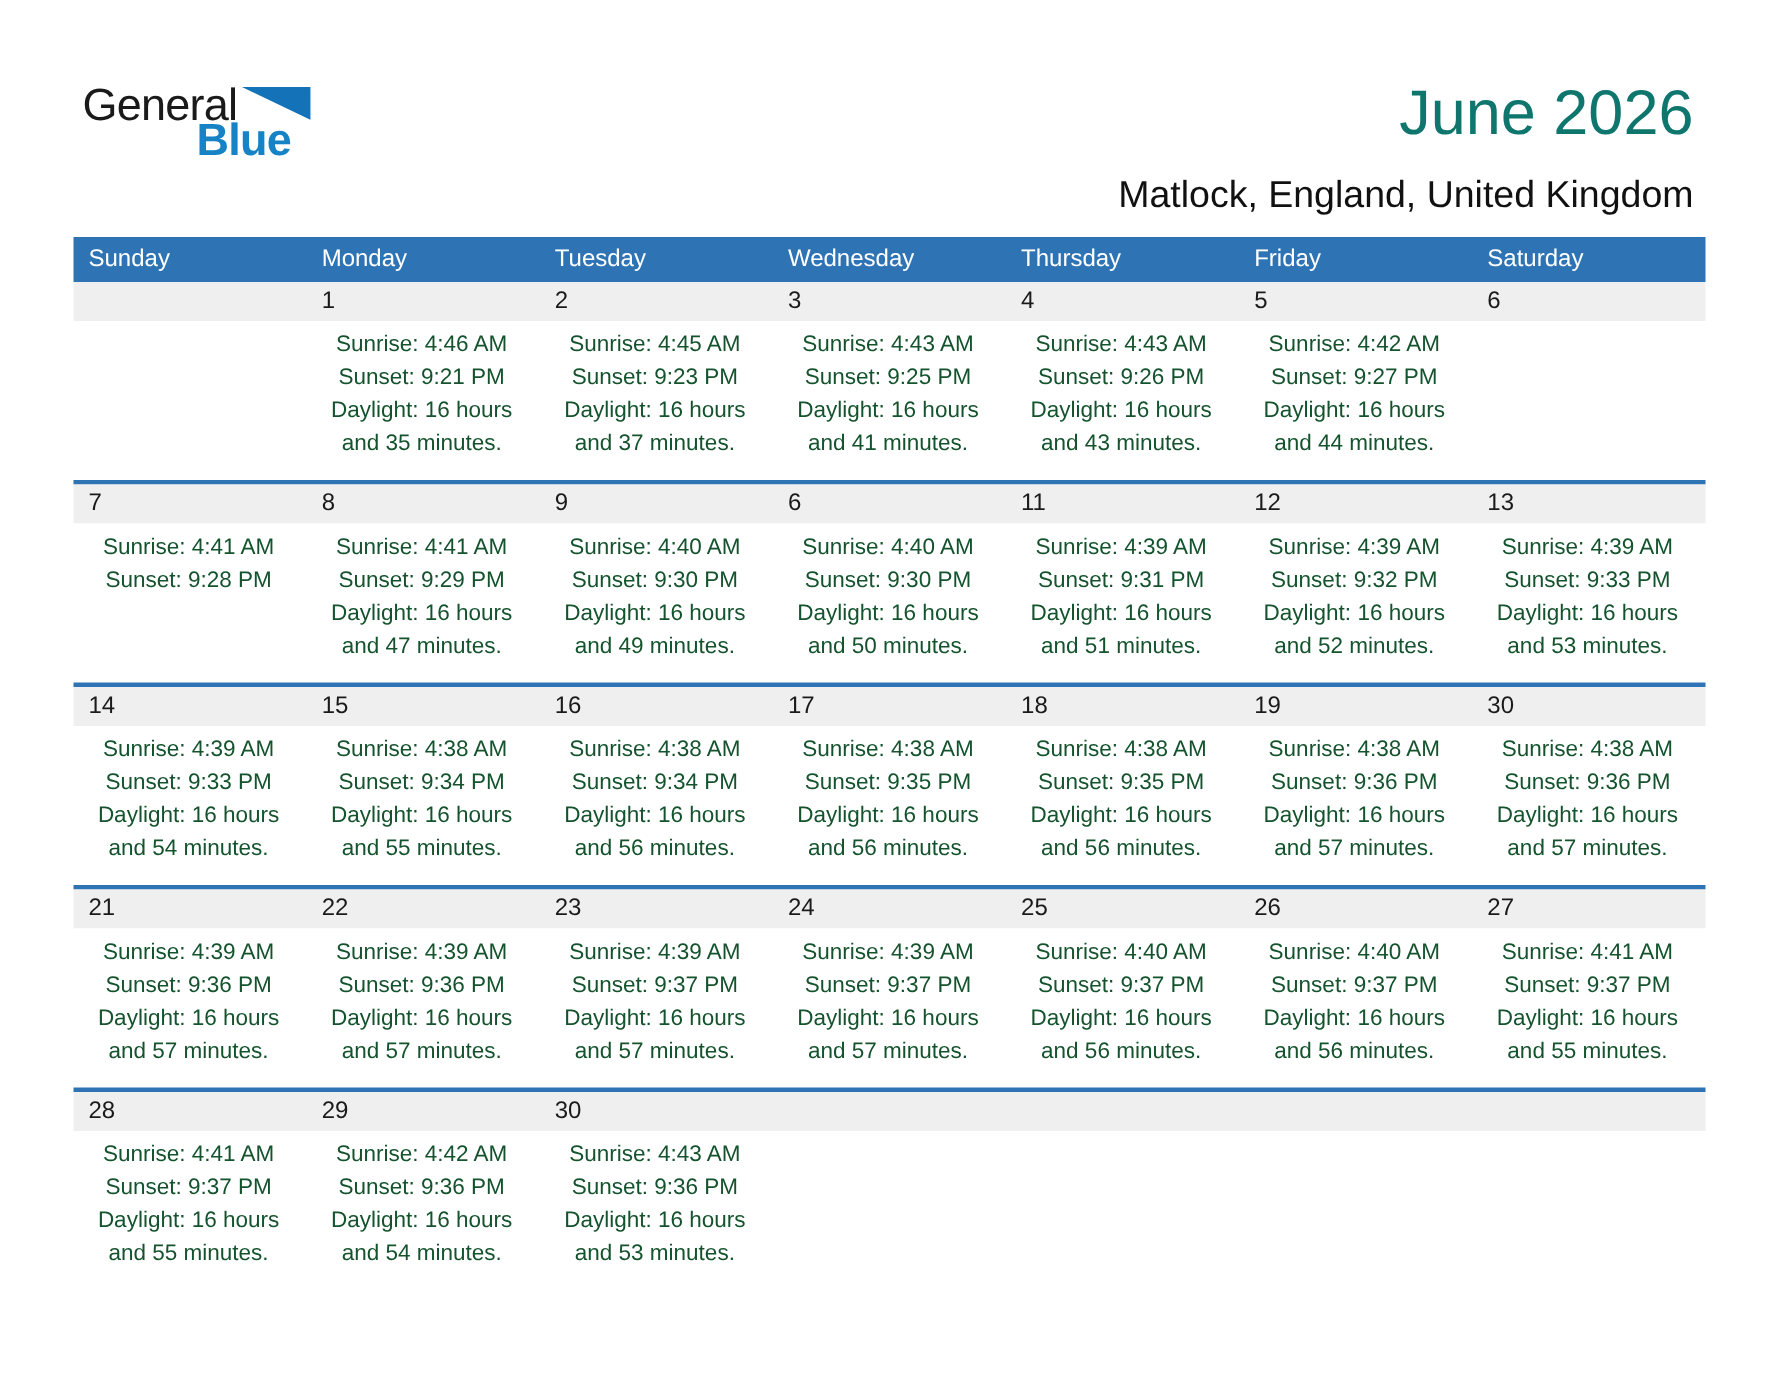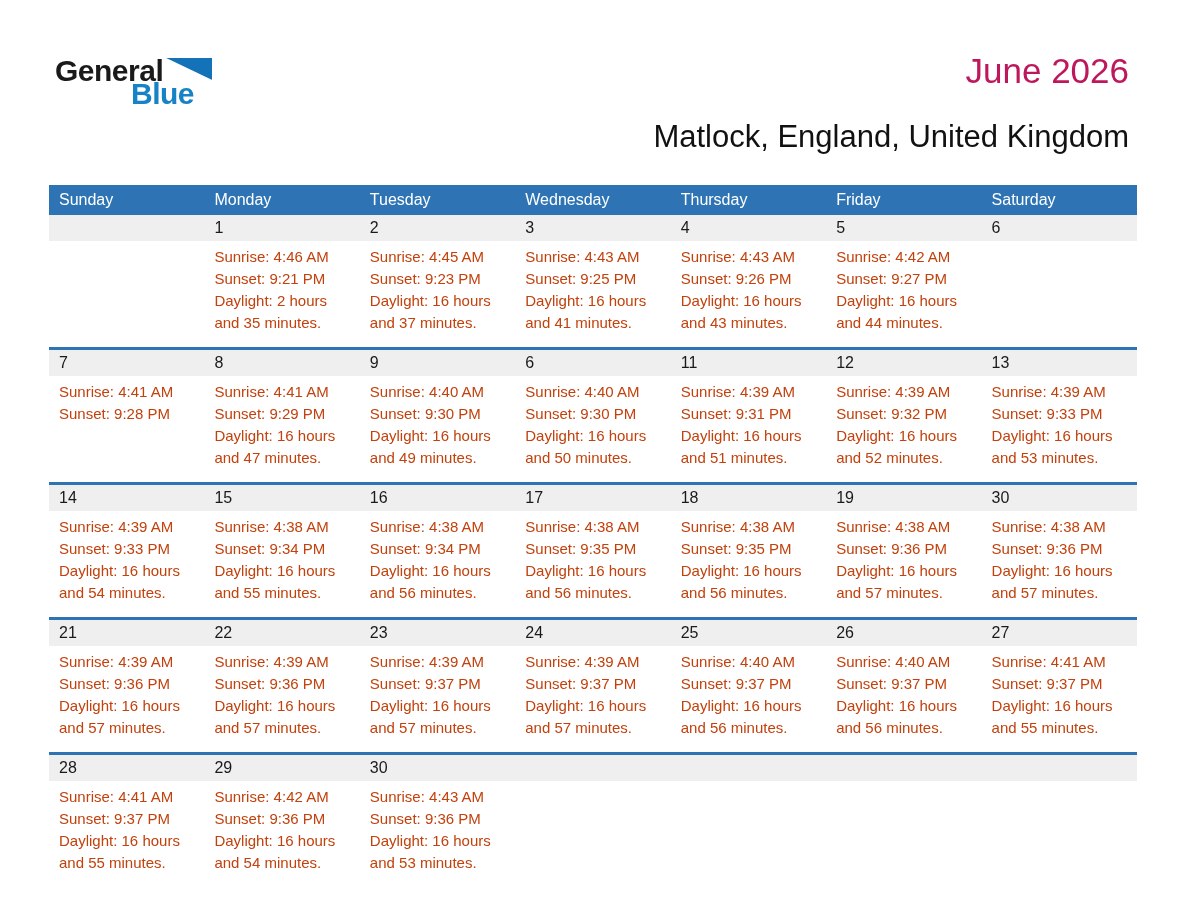--- a/index.html
+++ b/index.html
@@ -8,58 +8,58 @@
     width:1188px; height:918px;
     background:#ffffff;
     font-family:"Liberation Sans", sans-serif;
     overflow:hidden;
   }
   
   .top-area { position:absolute; left:49px; top:52px; width:1088px; height:96px; }
   .logo { position:absolute; left:6px; top:4px; line-height:1; }
   .logo-row1 { display:flex; align-items:flex-start; }
   .logo-general {
-    font-size:30px; font-weight:bold; color:#1a1a1a; letter-spacing:-0.5px;
+    font-size:30px; font-weight:normal; color:#1a1a1a; letter-spacing:-0.5px;
   }
   .logo-triangle {
     display:inline-block; width:46px; height:22px; margin-left:3px; margin-top:2px;
     background:#1472b9;
     clip-path:polygon(0 0, 100% 0, 100% 100%);
   }
   .logo-blue {
     font-size:30px; font-weight:bold; color:#1583c5; letter-spacing:-0.5px;
     margin:-7px 0 0 76px;
   }
   .title-block { position:absolute; right:8px; top:0; text-align:right; }
-  .month-title { font-size:35px; color:#be185d; line-height:1.1; }
-  .location { font-size:31px; color:#111111; margin-top:28px; }
+  .month-title { font-size:42px; color:#0f766e; line-height:1.1; }
+  .location { font-size:25px; color:#111111; margin-top:18px; }
 
   
-  .calendar { position:absolute; left:49px; top:158px; width:1088px;margin-top:27px; }
+  .calendar { position:absolute; left:49px; top:158px; width:1088px; }
   .cal-head {
     display:grid; grid-template-columns:repeat(7,1fr);
     background:#2e74b5; height:30px; align-items:center;
   }
   .cal-head > div {
     color:#ffffff; font-size:16px; padding-left:10px;
     white-space:nowrap; overflow:hidden;
   }
   .week { border-top:3px solid #2e74b5; }
   .week.first { border-top:none; }
   .num-row {
     display:grid; grid-template-columns:repeat(7,1fr);
     background:#efefef; height:26px; align-items:center;
   }
   .num-row > div { font-size:16px; color:#1a1a1a; padding-left:10px; }
   .detail-row {
     display:grid; grid-template-columns:repeat(7,1fr);
     height:106px; background:#ffffff;
   }
   .detail-row > .cell {
-    padding:5px 12px 0 10px; font-size:15px; line-height:22px; color:#c2410c;
+    padding:5px 12px 0 10px; font-size:15px; line-height:22px; color:#14532d;text-align:center;
   }
 </style>
 </head>
 <body>
 
 <div class="page">
 
   <div class="top-area">
     <div class="logo">
       <div class="logo-row1">
@@ -94,21 +94,21 @@
         <div>3</div>
         <div>4</div>
         <div>5</div>
         <div>6</div>
       </div>
       <div class="detail-row">
         <div class="cell"></div>
         <div class="cell">
             <div>Sunrise: 4:46 AM</div>
             <div>Sunset: 9:21 PM</div>
-            <div>Daylight: 2 hours and 35 minutes.</div>
+            <div>Daylight: 16 hours and 35 minutes.</div>
           </div>
         <div class="cell">
             <div>Sunrise: 4:45 AM</div>
             <div>Sunset: 9:23 PM</div>
             <div>Daylight: 16 hours and 37 minutes.</div>
           </div>
         <div class="cell">
             <div>Sunrise: 4:43 AM</div>
             <div>Sunset: 9:25 PM</div>
             <div>Daylight: 16 hours and 41 minutes.</div>

